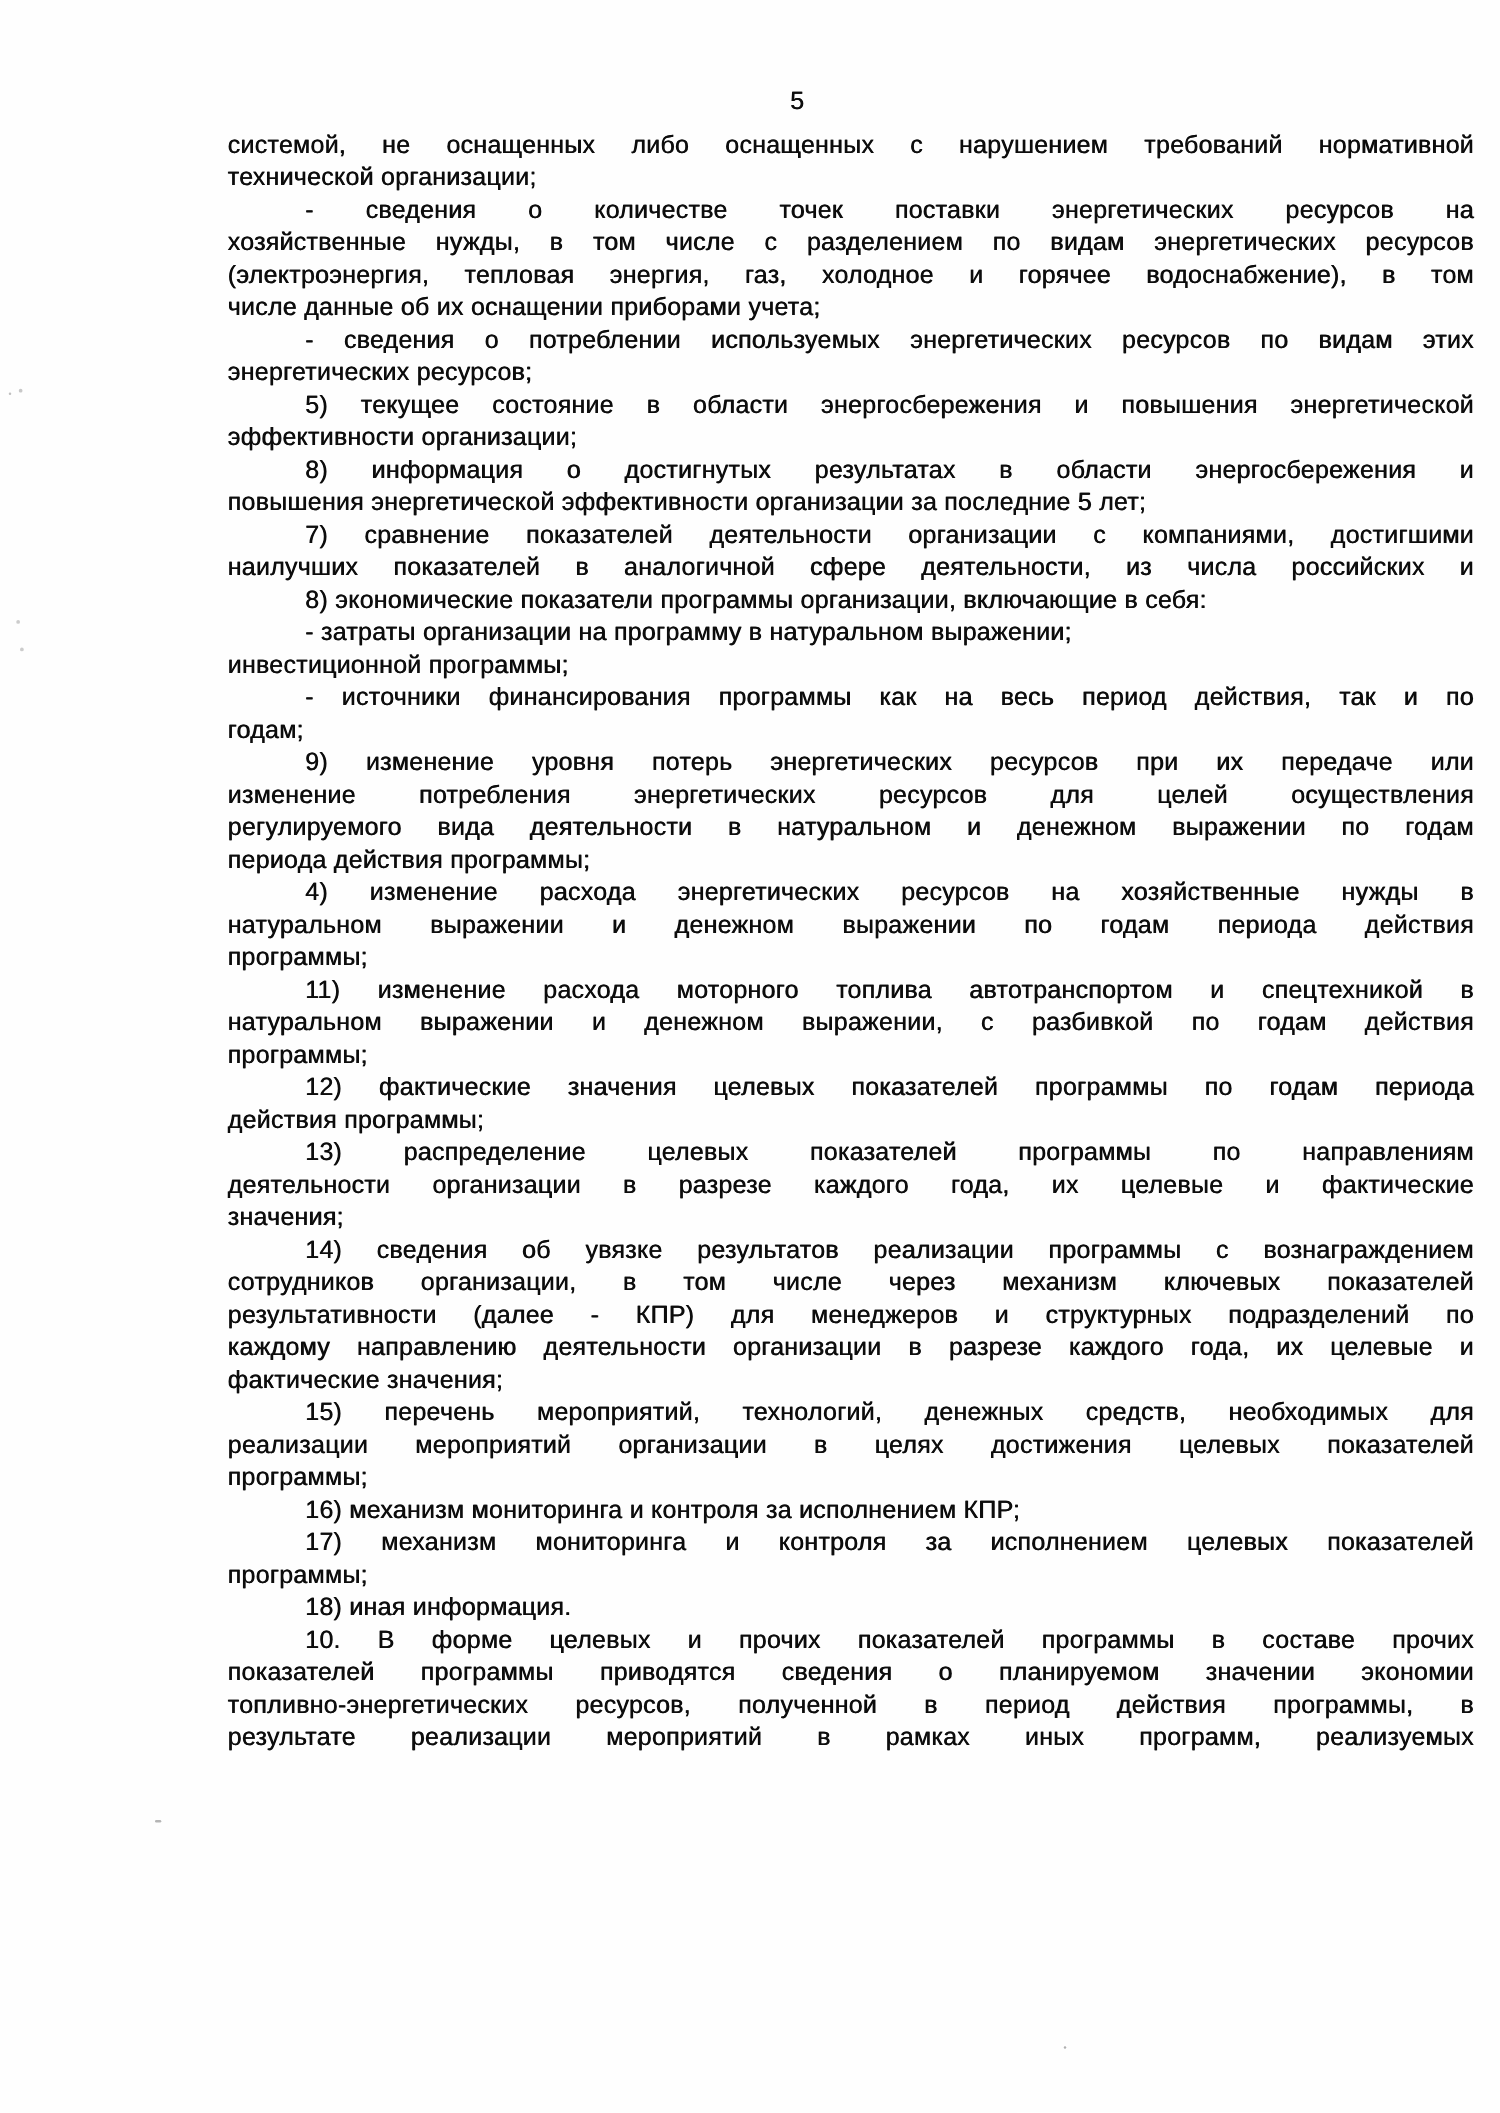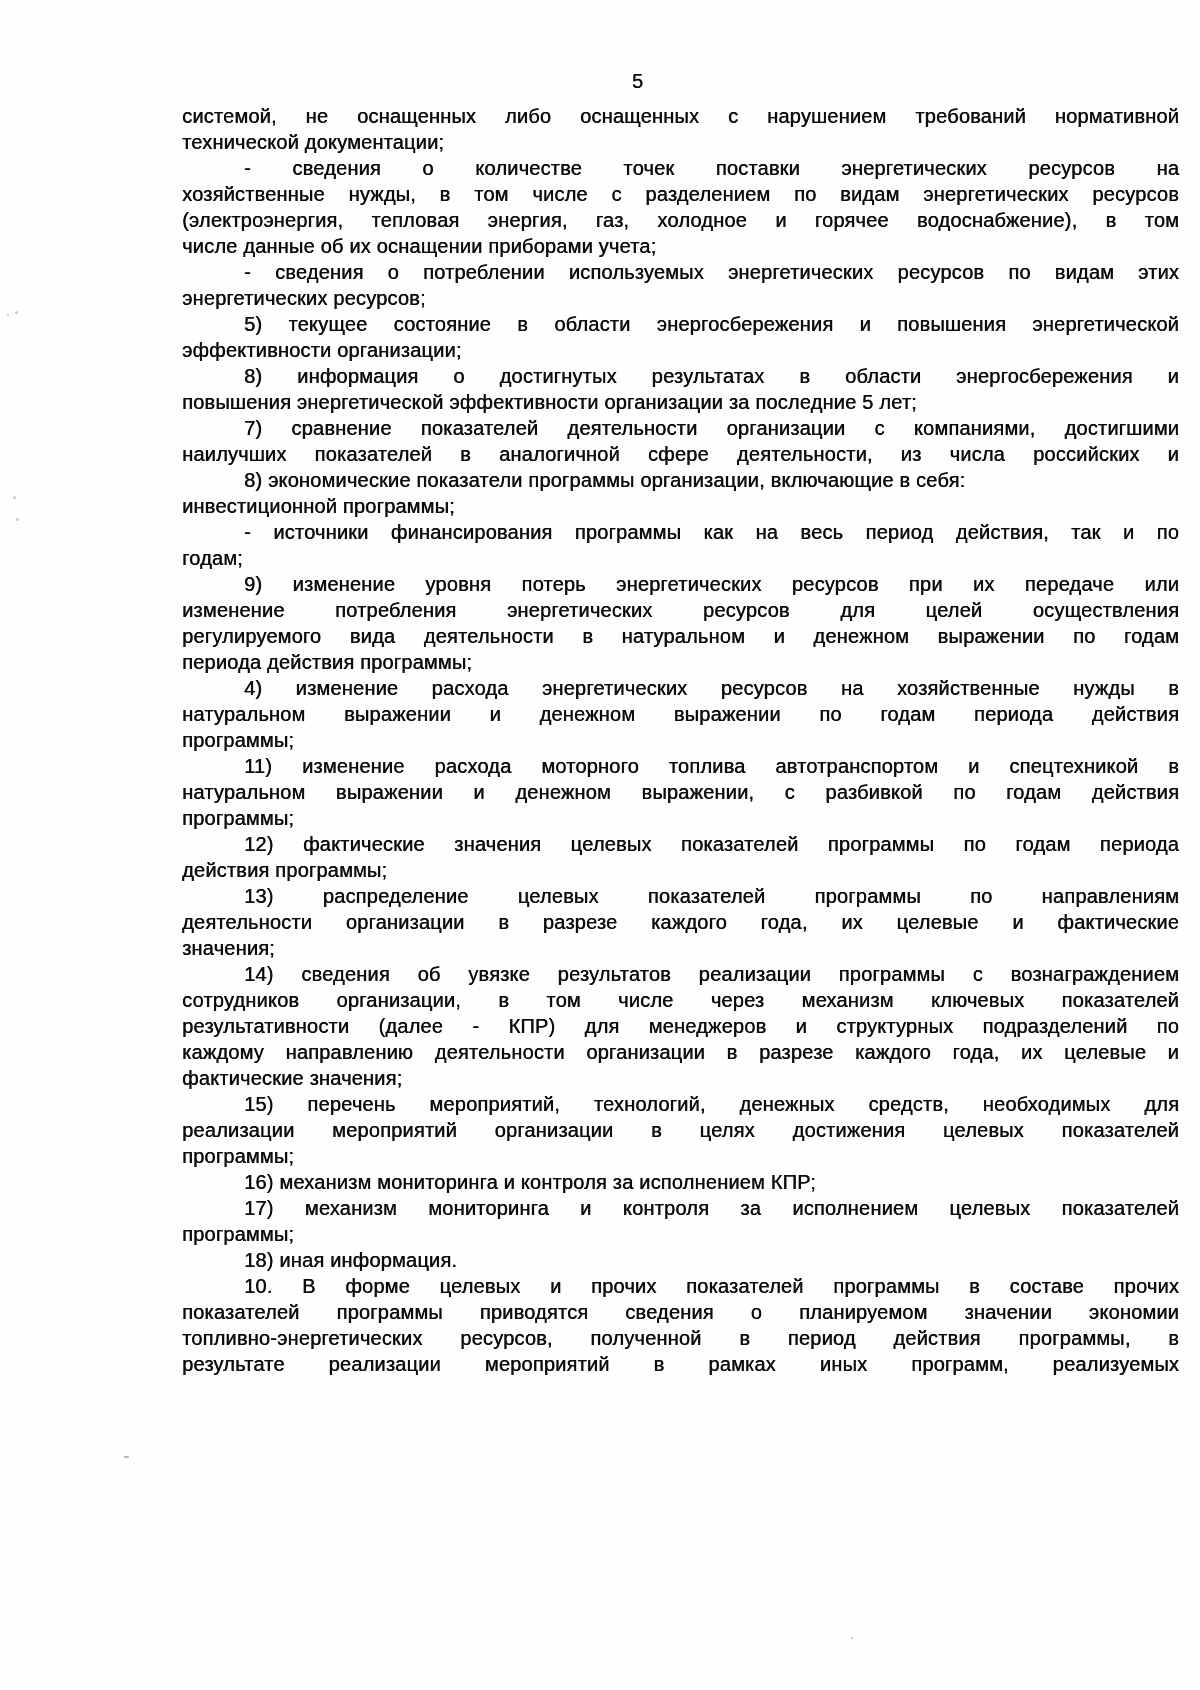--- a/index.html
+++ b/index.html
@@ -63,21 +63,21 @@
 </style>
 </head>
 <body>
 
 <div class="page">
   <div class="page-number">5</div>
 
   <div class="body-text" id="body-text">
       <div class="para">
         <div class="line fill">системой, не оснащенных либо оснащенных с нарушением требований нормативной</div>
-        <div class="line">технической документации;</div>
+        <div class="line">технической организации;</div>
       </div>
       <div class="para">
         <div class="line fill indent">- сведения о количестве точек поставки энергетических ресурсов на</div>
         <div class="line fill">хозяйственные нужды, в том числе с разделением по видам энергетических ресурсов</div>
         <div class="line fill">(электроэнергия, тепловая энергия, газ, холодное и горячее водоснабжение), в том</div>
         <div class="line">числе данные об их оснащении приборами учета;</div>
       </div>
       <div class="para">
         <div class="line fill indent">- сведения о потреблении используемых энергетических ресурсов по видам этих</div>
         <div class="line">энергетических ресурсов;</div>
@@ -89,20 +89,23 @@
       <div class="para">
         <div class="line fill indent">8) информация о достигнутых результатах в области энергосбережения и</div>
         <div class="line">повышения энергетической эффективности организации за последние 5 лет;</div>
       </div>
       <div class="para">
         <div class="line fill indent">7) сравнение показателей деятельности организации с компаниями, достигшими</div>
         <div class="line fill">наилучших показателей в аналогичной сфере деятельности, из числа российских и</div>
       </div>
       <div class="para">
         <div class="line indent">8) экономические показатели программы организации, включающие в себя:</div>
+      </div>
+      <div class="para">
+        <div class="line indent">- затраты организации на программу в натуральном выражении;</div>
       </div>
       <div class="para">
         <div class="line">инвестиционной программы;</div>
       </div>
       <div class="para">
         <div class="line fill indent">- источники финансирования программы как на весь период действия, так и по</div>
         <div class="line">годам;</div>
       </div>
       <div class="para">
         <div class="line fill indent">9) изменение уровня потерь энергетических ресурсов при их передаче или</div>

